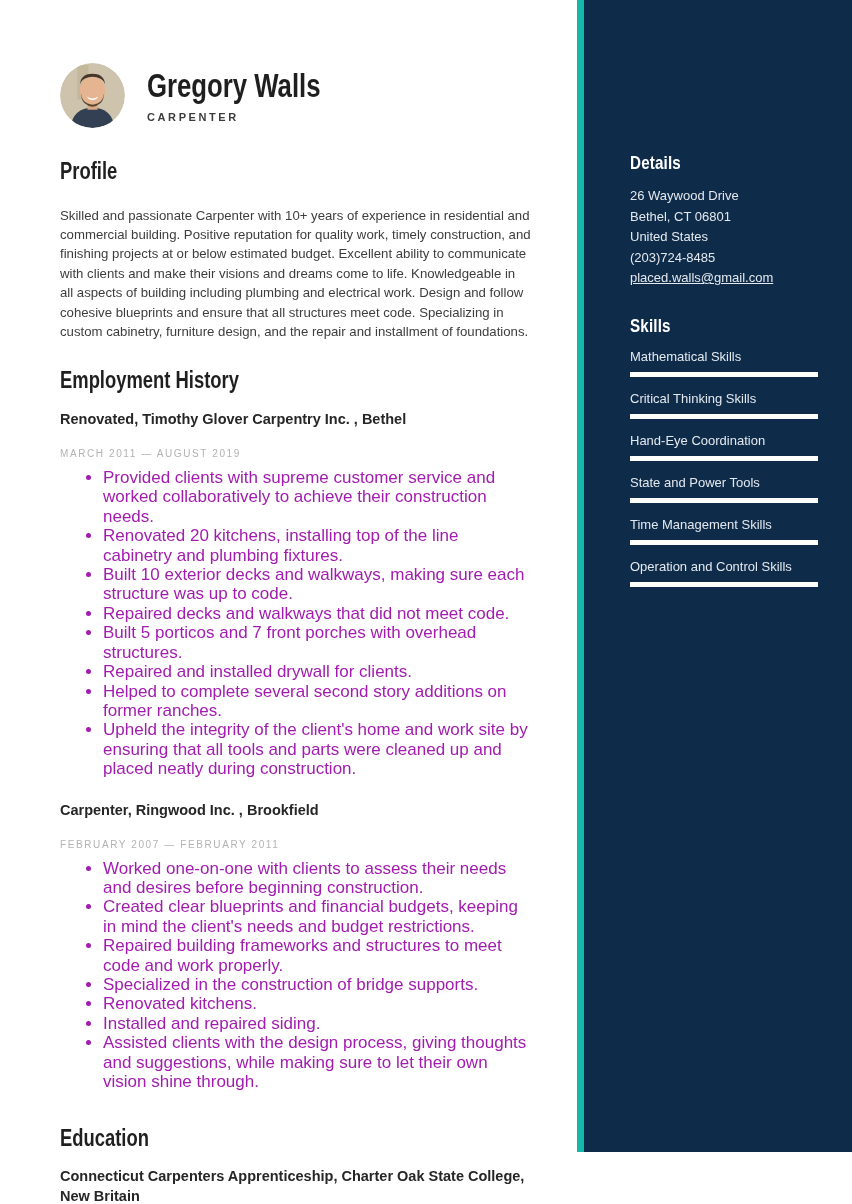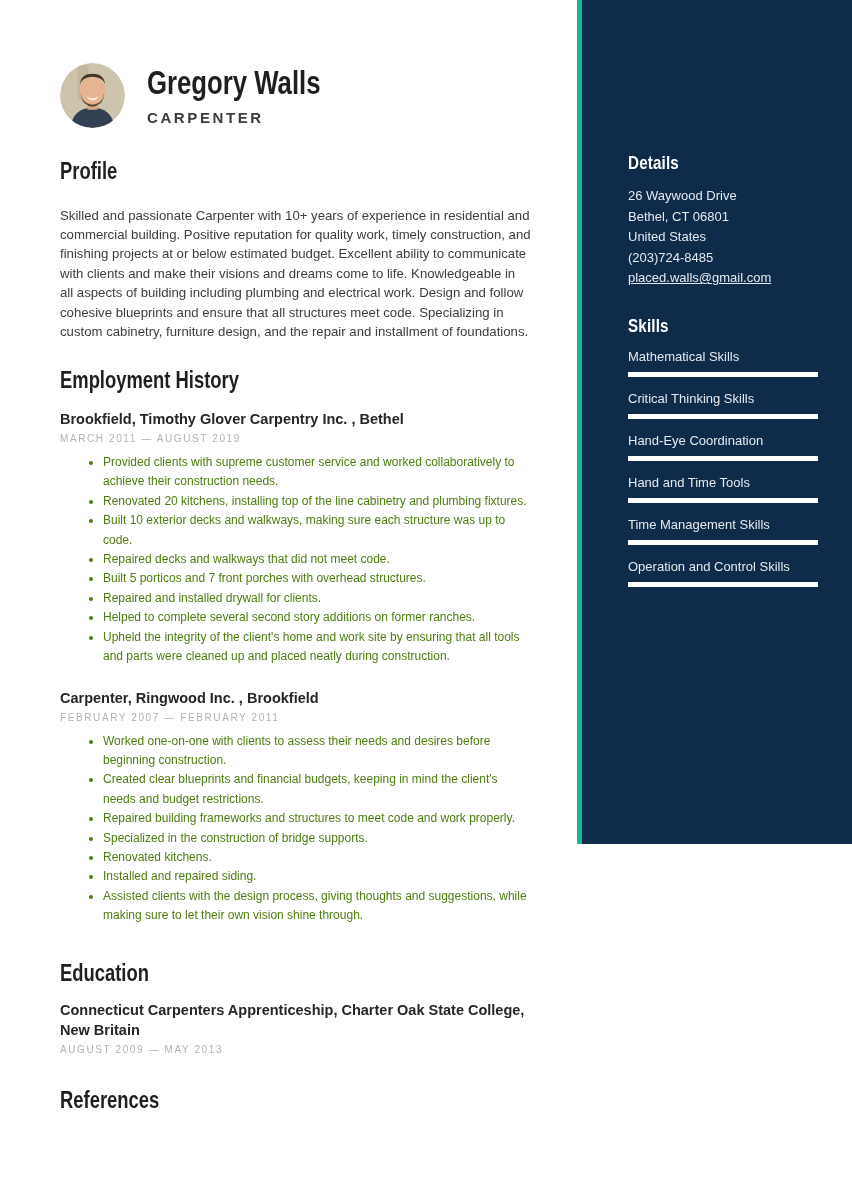--- a/index.html
+++ b/index.html
@@ -8,23 +8,23 @@
     font-family:"Liberation Sans", sans-serif;
     background:#ffffff;
     position:relative;
     overflow:hidden;
     color:#3d3d3d;
   }
   .page { position:relative; width:852px; height:1204px; background:#ffffff; }
 
   
   .sidebar {
-    position:absolute; top:0; right:0; width:275px; height:844px;
+    position:absolute; top:0; right:0; width:275px; height:1152px;
     background:#0e2b4a;
-    border-left:5px solid #14b8a6;
+    border-left:7px solid #14b8a6;
     padding:152px 34px 0 46px;
     color:#e4e9ee;
   }
   .sb-heading {
     color:#ffffff; font-weight:bold; font-size:19px;
     display:inline-block; transform:scaleX(0.8); transform-origin:0 50%;
     letter-spacing:0.2px;
   }
   .sb-details-lines { margin-top:12px; font-size:13px; line-height:20.5px; }
   .sb-line { white-space:nowrap; }
@@ -48,45 +48,45 @@
   .avatar {
     width:65px; height:65px; border-radius:50%; overflow:hidden; flex:0 0 65px;
   }
   .header-text { margin-left:22px; }
   .name {
     font-size:33px; font-weight:bold; color:#1f1f1f; line-height:1.1;
     display:inline-block; transform:scaleX(0.78); transform-origin:0 50%;
     white-space:nowrap;
   }
   .role {
-    margin-top:7px; font-size:15px; letter-spacing:2.6px; color:#3c3c3c;
+    margin-top:7px; font-size:11px; letter-spacing:2.6px; color:#3c3c3c;
     font-weight:bold;
   }
 
   .section-heading {
     font-size:23px; font-weight:bold; color:#1f1f1f; line-height:1.2;
     display:inline-block; transform:scaleX(0.8); transform-origin:0 50%;
     white-space:nowrap;
   }
   .sec-profile { margin-top:30px; }
   .profile-text { margin-top:20px; font-size:13.2px; line-height:19.4px; color:#3d3d3d; }
 
   .sec-employment { margin-top:26px; }
   .job { margin-top:14px; }
   .job + .job { margin-top:21px; }
   .job-title, .edu-title {
     font-size:14.5px; font-weight:bold; color:#262626; line-height:20px;
   }
   .dates {
-    margin-top:4px; font-size:10px; letter-spacing:1.6px; color:#b2b2b2;
+    margin-top:19px; font-size:10px; letter-spacing:1.6px; color:#b2b2b2;
     text-transform:uppercase; white-space:nowrap;
   }
   ul.bullets { margin-top:9px; padding-left:43px; }
   ul.bullets li {
-    font-size:12px; line-height:19.4px; color:#4d7c0f;
+    font-size:17px; line-height:19.4px; color:#a21caf;
   }
 
   .sec-education { margin-top:34px; }
   .edu-entry { margin-top:13px; }
   .edu-entry + .edu-entry { margin-top:21px; }
 
   .sec-references { margin-top:32px; }
 </style>
 </head>
 <body>
@@ -123,21 +123,21 @@
 
     <div class="sec-profile">
       <span class="section-heading">Profile</span>
       <p class="profile-text">Skilled and passionate Carpenter with 10+ years of experience in residential and commercial building. Positive reputation for quality work, timely construction, and finishing projects at or below estimated budget. Excellent ability to communicate with clients and make their visions and dreams come to life. Knowledgeable in all aspects of building including plumbing and electrical work. Design and follow cohesive blueprints and ensure that all structures meet code. Specializing in custom cabinetry, furniture design, and the repair and installment of foundations.</p>
     </div>
 
     <div class="sec-employment">
       <span class="section-heading">Employment History</span>
 
       <div class="job">
-        <div class="job-title">Brookfield, Timothy Glover Carpentry Inc. , Bethel</div>
+        <div class="job-title">Renovated, Timothy Glover Carpentry Inc. , Bethel</div>
         <div class="dates">MARCH 2011 — AUGUST 2019</div>
         <ul class="bullets">
           <li>Provided clients with supreme customer service and worked collaboratively to achieve their construction needs.</li>
           <li>Renovated 20 kitchens, installing top of the line cabinetry and plumbing fixtures.</li>
           <li>Built 10 exterior decks and walkways, making sure each structure was up to code.</li>
           <li>Repaired decks and walkways that did not meet code.</li>
           <li>Built 5 porticos and 7 front porches with overhead structures.</li>
           <li>Repaired and installed drywall for clients.</li>
           <li>Helped to complete several second story additions on former ranches.</li>
           <li>Upheld the integrity of the client's home and work site by ensuring that all tools and parts were cleaned up and placed neatly during construction.</li>
@@ -203,21 +203,21 @@
             <div class="skill-bar-fill"></div>
           </div>
       </div>
       <div class="skill-item">
         <div class="skill-label">Hand-Eye Coordination</div>
         <div class="skill-bar-track">
             <div class="skill-bar-fill"></div>
           </div>
       </div>
       <div class="skill-item">
-        <div class="skill-label">Hand and Time Tools</div>
+        <div class="skill-label">State and Power Tools</div>
         <div class="skill-bar-track">
             <div class="skill-bar-fill"></div>
           </div>
       </div>
       <div class="skill-item">
         <div class="skill-label">Time Management Skills</div>
         <div class="skill-bar-track">
             <div class="skill-bar-fill"></div>
           </div>
       </div>

